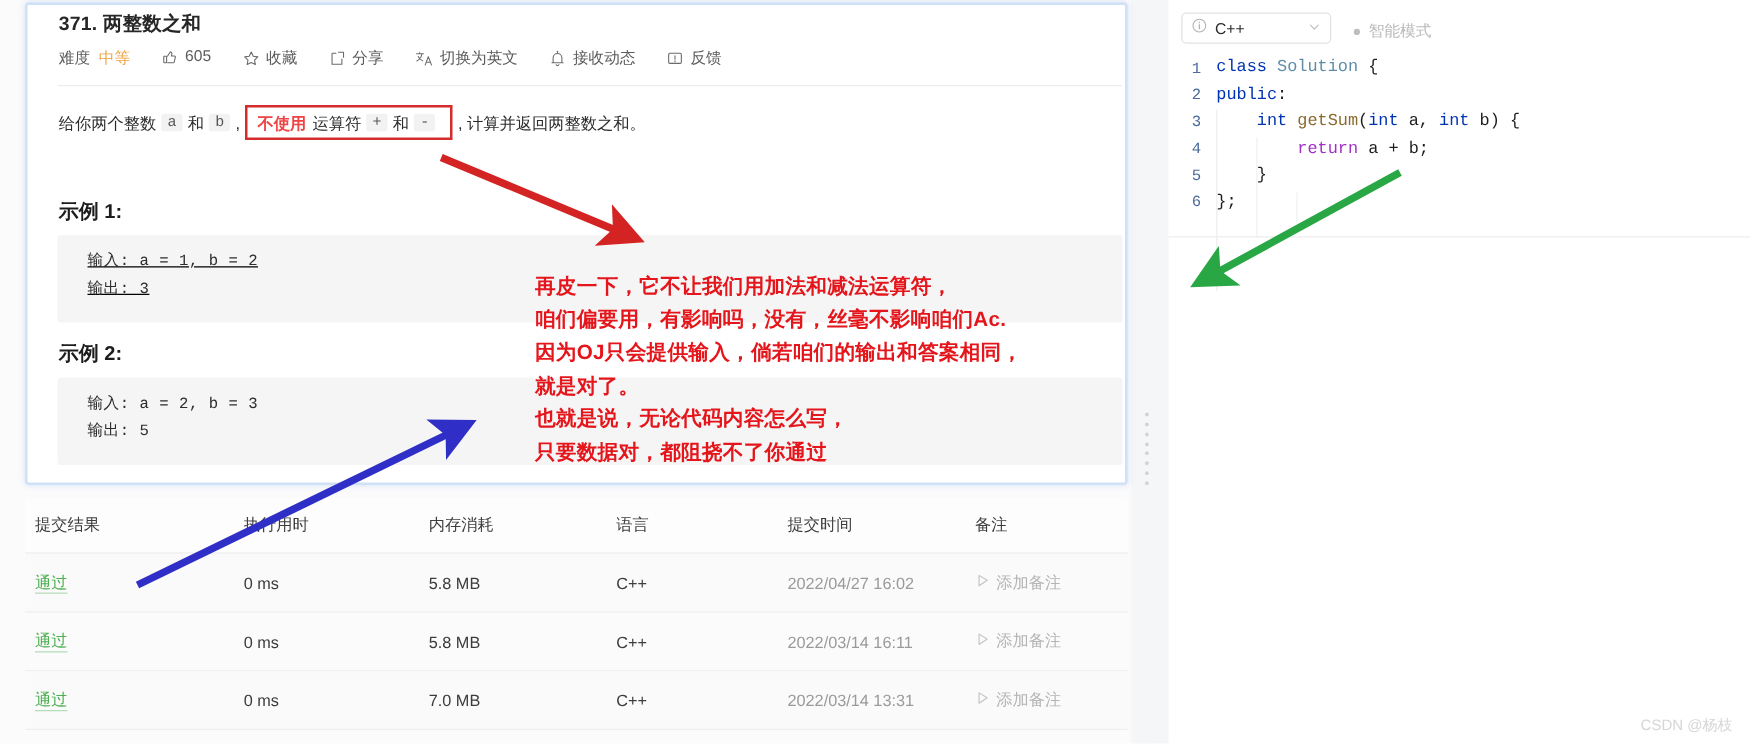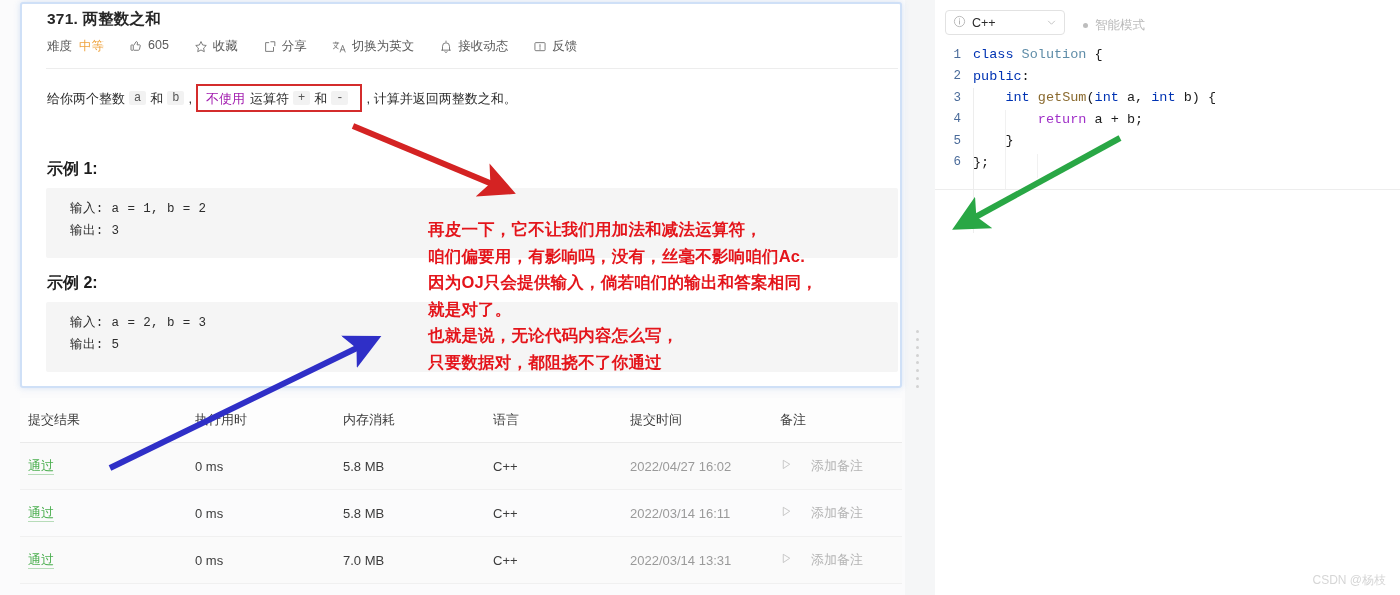--- a/index.html
+++ b/index.html
@@ -27,42 +27,42 @@
   .meta .grp{display:inline-flex;align-items:center;gap:5px;margin-right:25px;}
   .meta .lbl{color:#5c5c5c;}
   .meta .diff{color:#efa33e;margin-right:25px;}
   .meta svg{display:block;}
   .hr{position:absolute;left:24px;top:64px;width:852px;height:1px;background:#ededed;}
 
   .desc{position:absolute;left:25px;top:80px;font-size:13px;color:#2b2b2b;display:flex;align-items:center;white-space:nowrap;line-height:1;}
   .code-inline{display:inline-block;background:#f2f2f2;color:#575757;border-radius:2px;
      padding:1px 5px;margin:0 4px;font-family:"Liberation Mono","DejaVu Sans Mono",monospace;font-size:12px;}
   .redbox{display:inline-flex;align-items:center;border:2px solid #d42c2c;padding:5px 8px;margin:0 4px;}
-  .redbox b{font-weight:400;color:#a21caf;}
+  .redbox b{font-weight:700;color:#ef4444;}
 
   .ex-h{position:absolute;left:25px;font-size:16px;font-weight:700;color:#1d1d1d;}
   #ex1h{top:155px;} #ex2h{top:269px;}
   .ex-pre{position:absolute;left:24px;width:852px;height:70px;background:#f5f5f5;border-radius:2px;box-sizing:border-box;padding:10px 0 0 24px;}
-  #ex1{top:184px;} #ex2{top:298px;}
+  #ex1{top:184px;text-decoration:underline;} #ex2{top:298px;}
   .ex-pre div{font-family:"Liberation Mono","DejaVu Sans Mono",monospace;font-size:12.5px;color:#2d2d2d;line-height:22px;letter-spacing:.4px;}
 
   
   .table{position:absolute;left:20px;top:398px;width:882px;}
   .trow{display:flex;align-items:center;height:46px;font-size:13px;color:#3c3c3c;border-bottom:1px solid #f0f0f0;}
   .thead{height:44px;color:#3d3d3d;border-bottom:1px solid #eaeaea;background:#fdfdfd;}
   .trow.alt{background:#fafafa;}
   .c0{width:175px;padding-left:8px;box-sizing:border-box;}
   .c1{width:148px;}
   .c2{width:150px;}
   .c3{width:137px;}
   .c4{width:150px;}
   .c5{width:120px;}
   .pass{color:#4caf50;border-bottom:1px solid #b7dcb9;padding-bottom:1px;cursor:pointer;}
   .muted{color:#9a9a9a;}
-  .note{display:inline-flex;align-items:center;gap:18px;color:#b4b4b4;cursor:pointer;}
+  .note{display:inline-flex;align-items:center;gap:4px;color:#b4b4b4;cursor:pointer;}
 
   
   .lang-bar{position:absolute;left:0;top:0;width:465px;height:44px;background:#ffffff;border-bottom:1px solid #eeeeee;}
   .lang-select{position:absolute;left:10px;top:10px;width:120px;height:25px;border:1px solid #e2e2e2;border-radius:4px;
       background:#fff;display:flex;align-items:center;padding:0 7px;box-sizing:border-box;gap:6px;cursor:pointer;}
   .lang-select .lt{font-size:12.5px;color:#2b2b2b;flex:1;}
   .smart{position:absolute;left:148px;top:17px;display:flex;align-items:center;gap:7px;font-size:12.5px;color:#b9b9b9;}
   .dot{width:5px;height:5px;border-radius:50%;background:#bdbdbd;display:block;}
 
   .editor{position:absolute;left:0;top:44px;width:465px;height:145px;background:#ffffff;}

